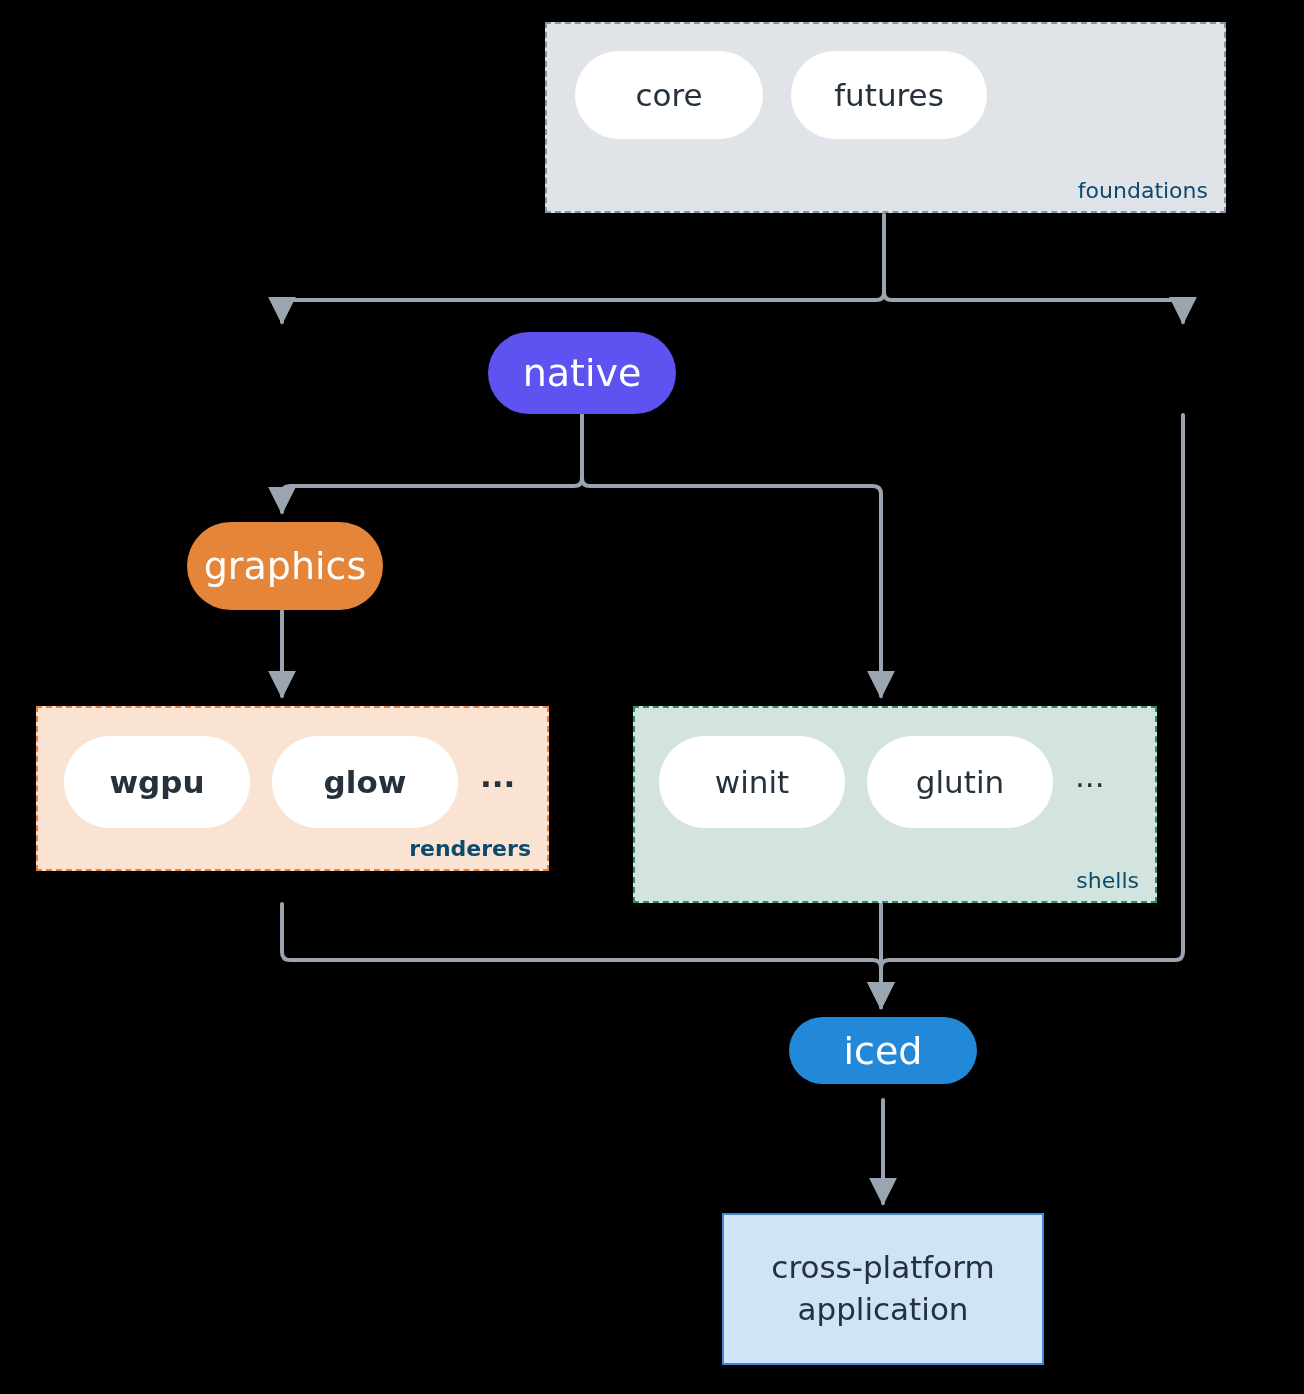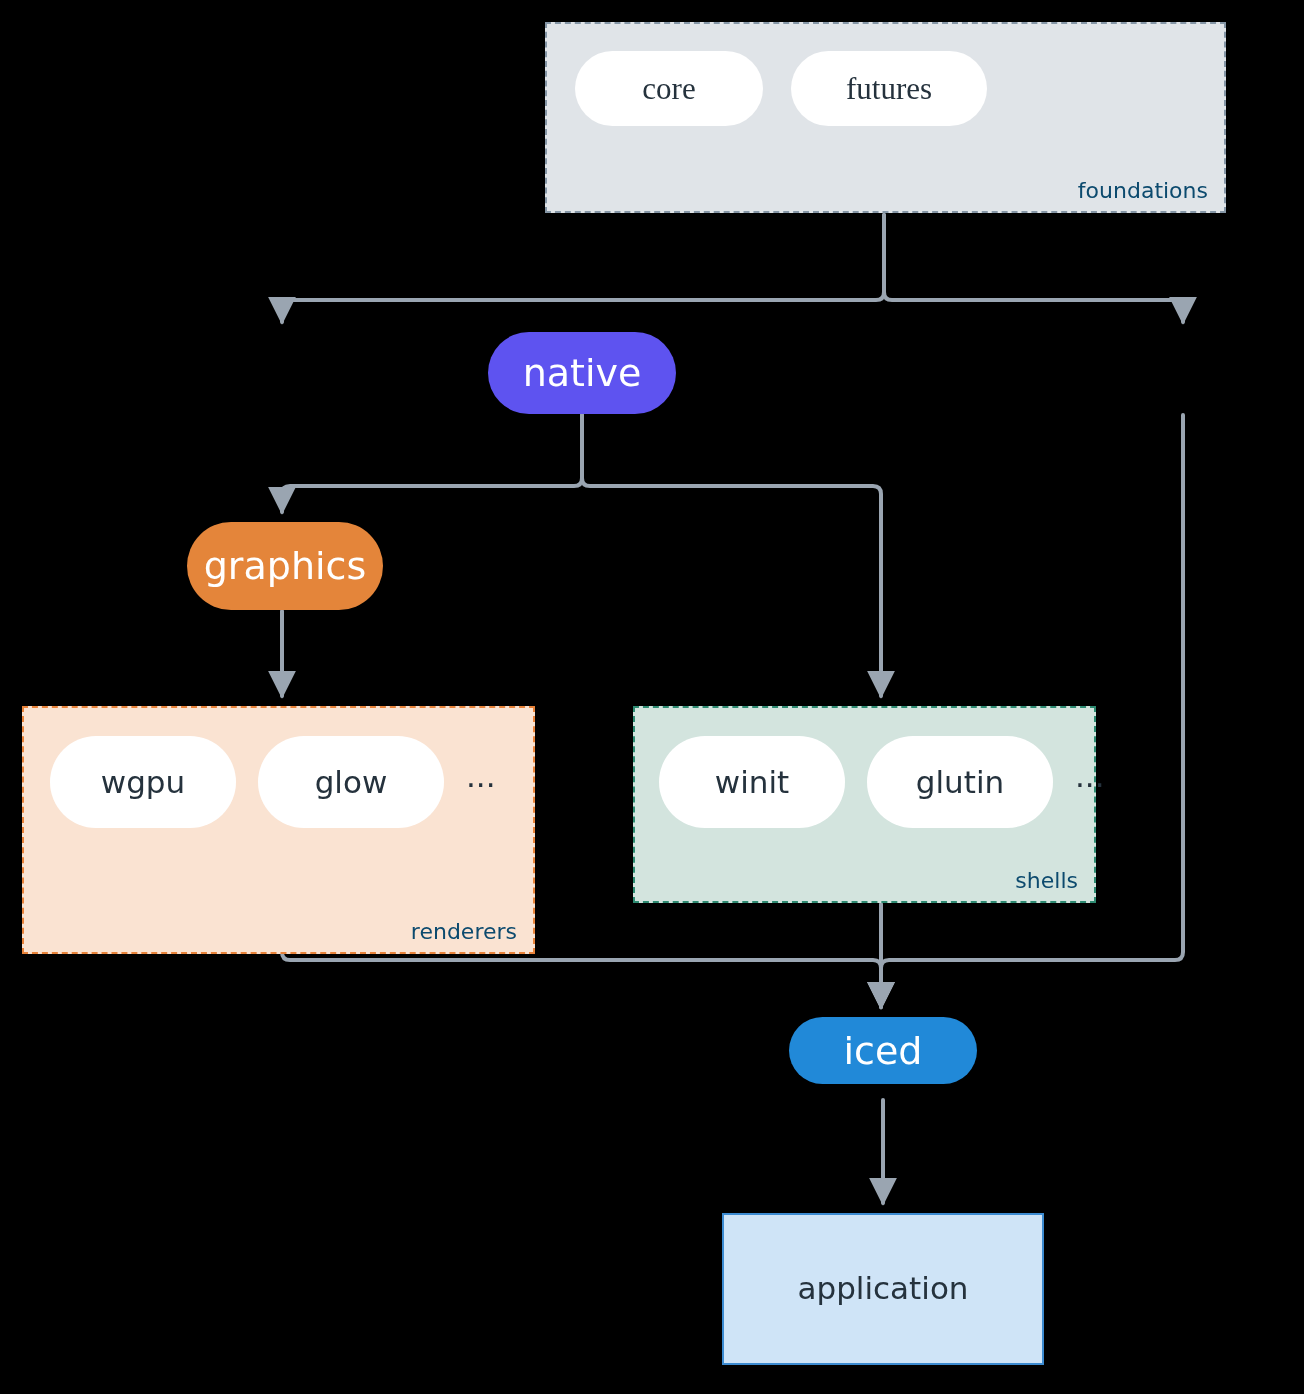--- a/index.html
+++ b/index.html
@@ -80,34 +80,35 @@
     line-height: 1.35;
   }
 
   
   #cluster-foundations {
     left: 545px; top: 22px; width: 681px; height: 191px;
     background: #E0E4E8;
     border: 2px dashed #8596A6;
   }
   #cluster-foundations .cluster-items { left: 28px; top: 27px; gap: 28px; }
-  #cluster-foundations .leaf-pill { height: 75px; font-family: Liberation Serif, serif; }
+  #cluster-foundations .leaf-pill { height: 88px; }
 
   
   #cluster-renderers {
-    left: 22px; top: 706px; width: 513px; height: 248px;
+    left: 36px; top: 706px; width: 513px; height: 165px;
     background: #FAE3D2;
     border: 2px dashed #E8833A;
+    font-weight: bold;
   }
   #cluster-renderers .cluster-items { left: 26px; top: 28px; gap: 22px; }
   #cluster-renderers .leaf-pill { height: 92px; }
 
   
   #cluster-shells {
-    left: 633px; top: 706px; width: 463px; height: 197px;
+    left: 633px; top: 706px; width: 524px; height: 197px;
     background: #D3E4DE;
     border: 2px dashed #2E8B72;
     padding-left: 45px;
   }
   #cluster-shells .cluster-items { left: 24px; top: 28px; gap: 22px; }
   #cluster-shells .leaf-pill { height: 92px; }
 
   #node-native  { left: 488px;  top: 332px;  width: 188px; height: 82px; background: #5E53F0; }
   #node-web     { left: 1090px; top: 332px;  width: 186px; height: 82px; background: #5E53F0; }
   #node-graphics{ left: 187px;  top: 522px;  width: 196px; height: 88px; background: #E4853A; }
@@ -179,16 +180,17 @@
   </div>
 
   <div class="node-pill" id="node-native">native</div>
 
 
   <div class="node-pill" id="node-graphics">graphics</div>
 
   <div class="node-pill" id="node-iced">iced</div>
 
   <div class="node-rect" id="node-application">
+    <div>cross-platform</div>
     <div>application</div>
   </div>
 
 </div>
 
 </body></html>

